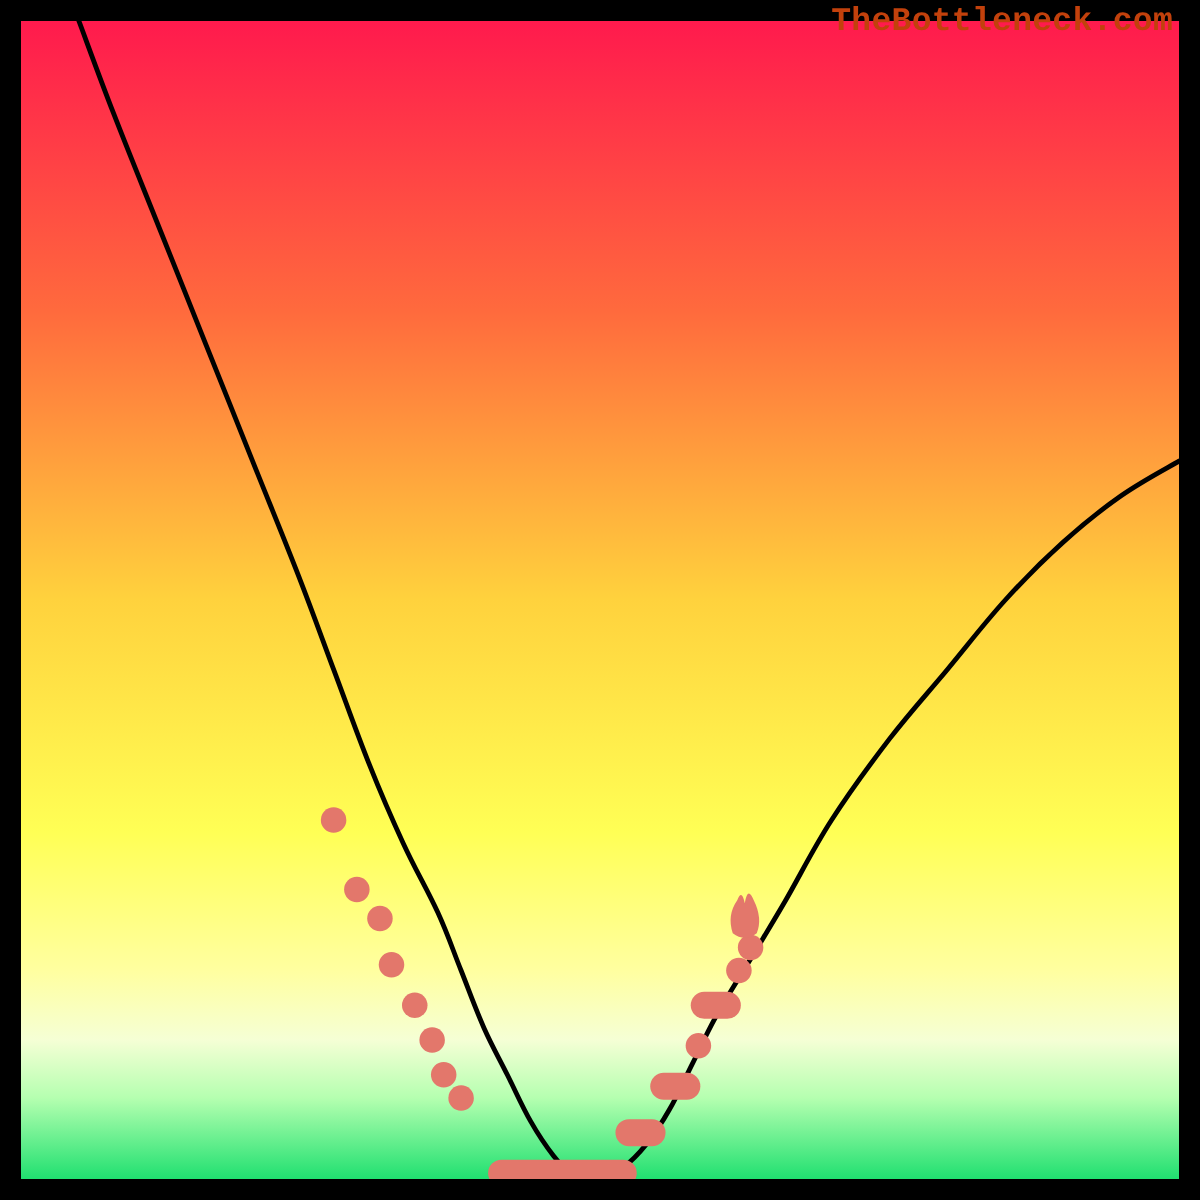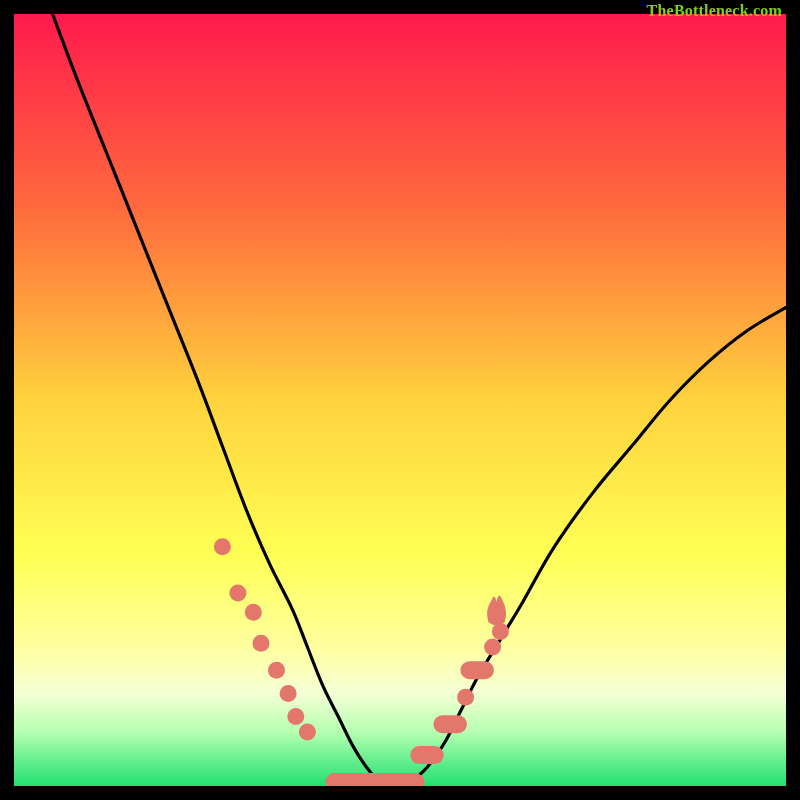--- a/index.html
+++ b/index.html
@@ -22,24 +22,24 @@
     position: absolute;
     left: 0;
     top: 0;
     width: 772px;
     height: 772px;
   }
   .watermark {
     position: absolute;
     top: 2px;
     right: 18px;
-    font-family: Liberation Serif, serif;
-    font-size: 16px;
+    font-family: Liberation Mono, monospace;
+    font-size: 22px;
     font-weight: 600;
-    color: #84cc16;
+    color: #c2410c;
     letter-spacing: 0.2px;
   }
 </style>
 </head>
 <body>
 
 <div class="chart-frame">
   <svg class="plot-area" viewBox="0 0 772 772" width="772" height="772" preserveAspectRatio="none">
     <defs>
       <linearGradient id="bg-grad" x1="0" y1="0" x2="0" y2="1">

